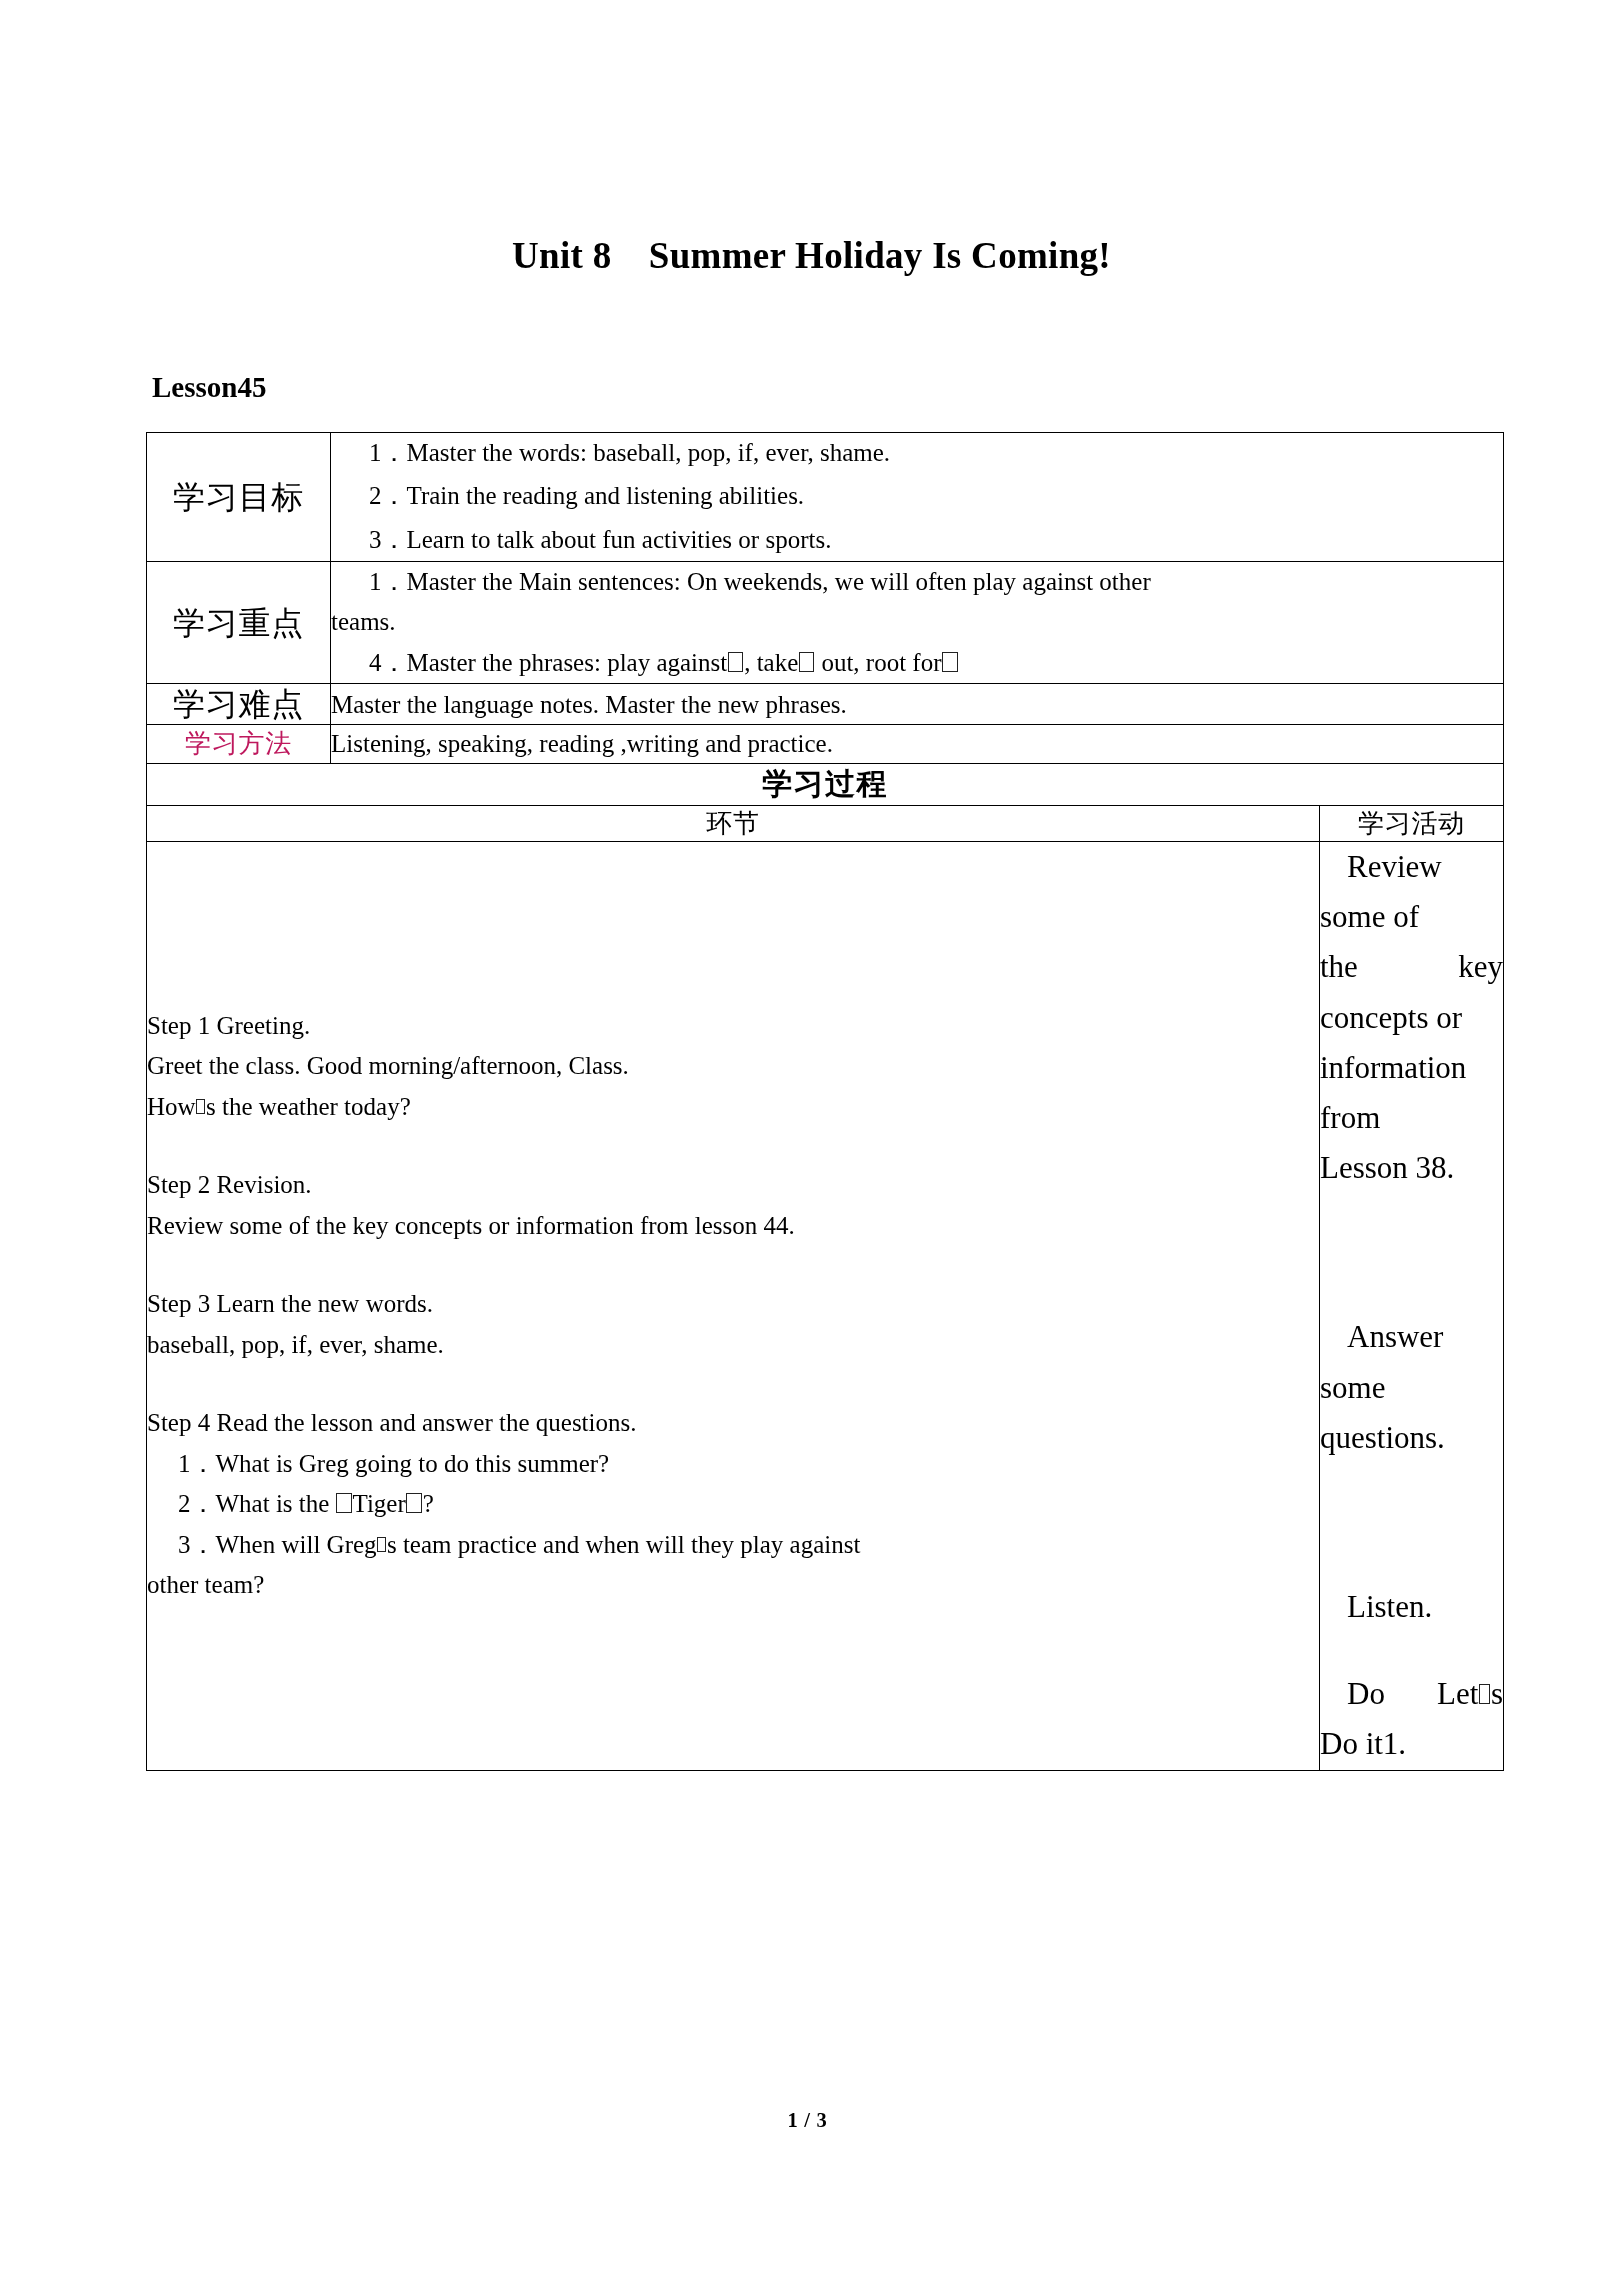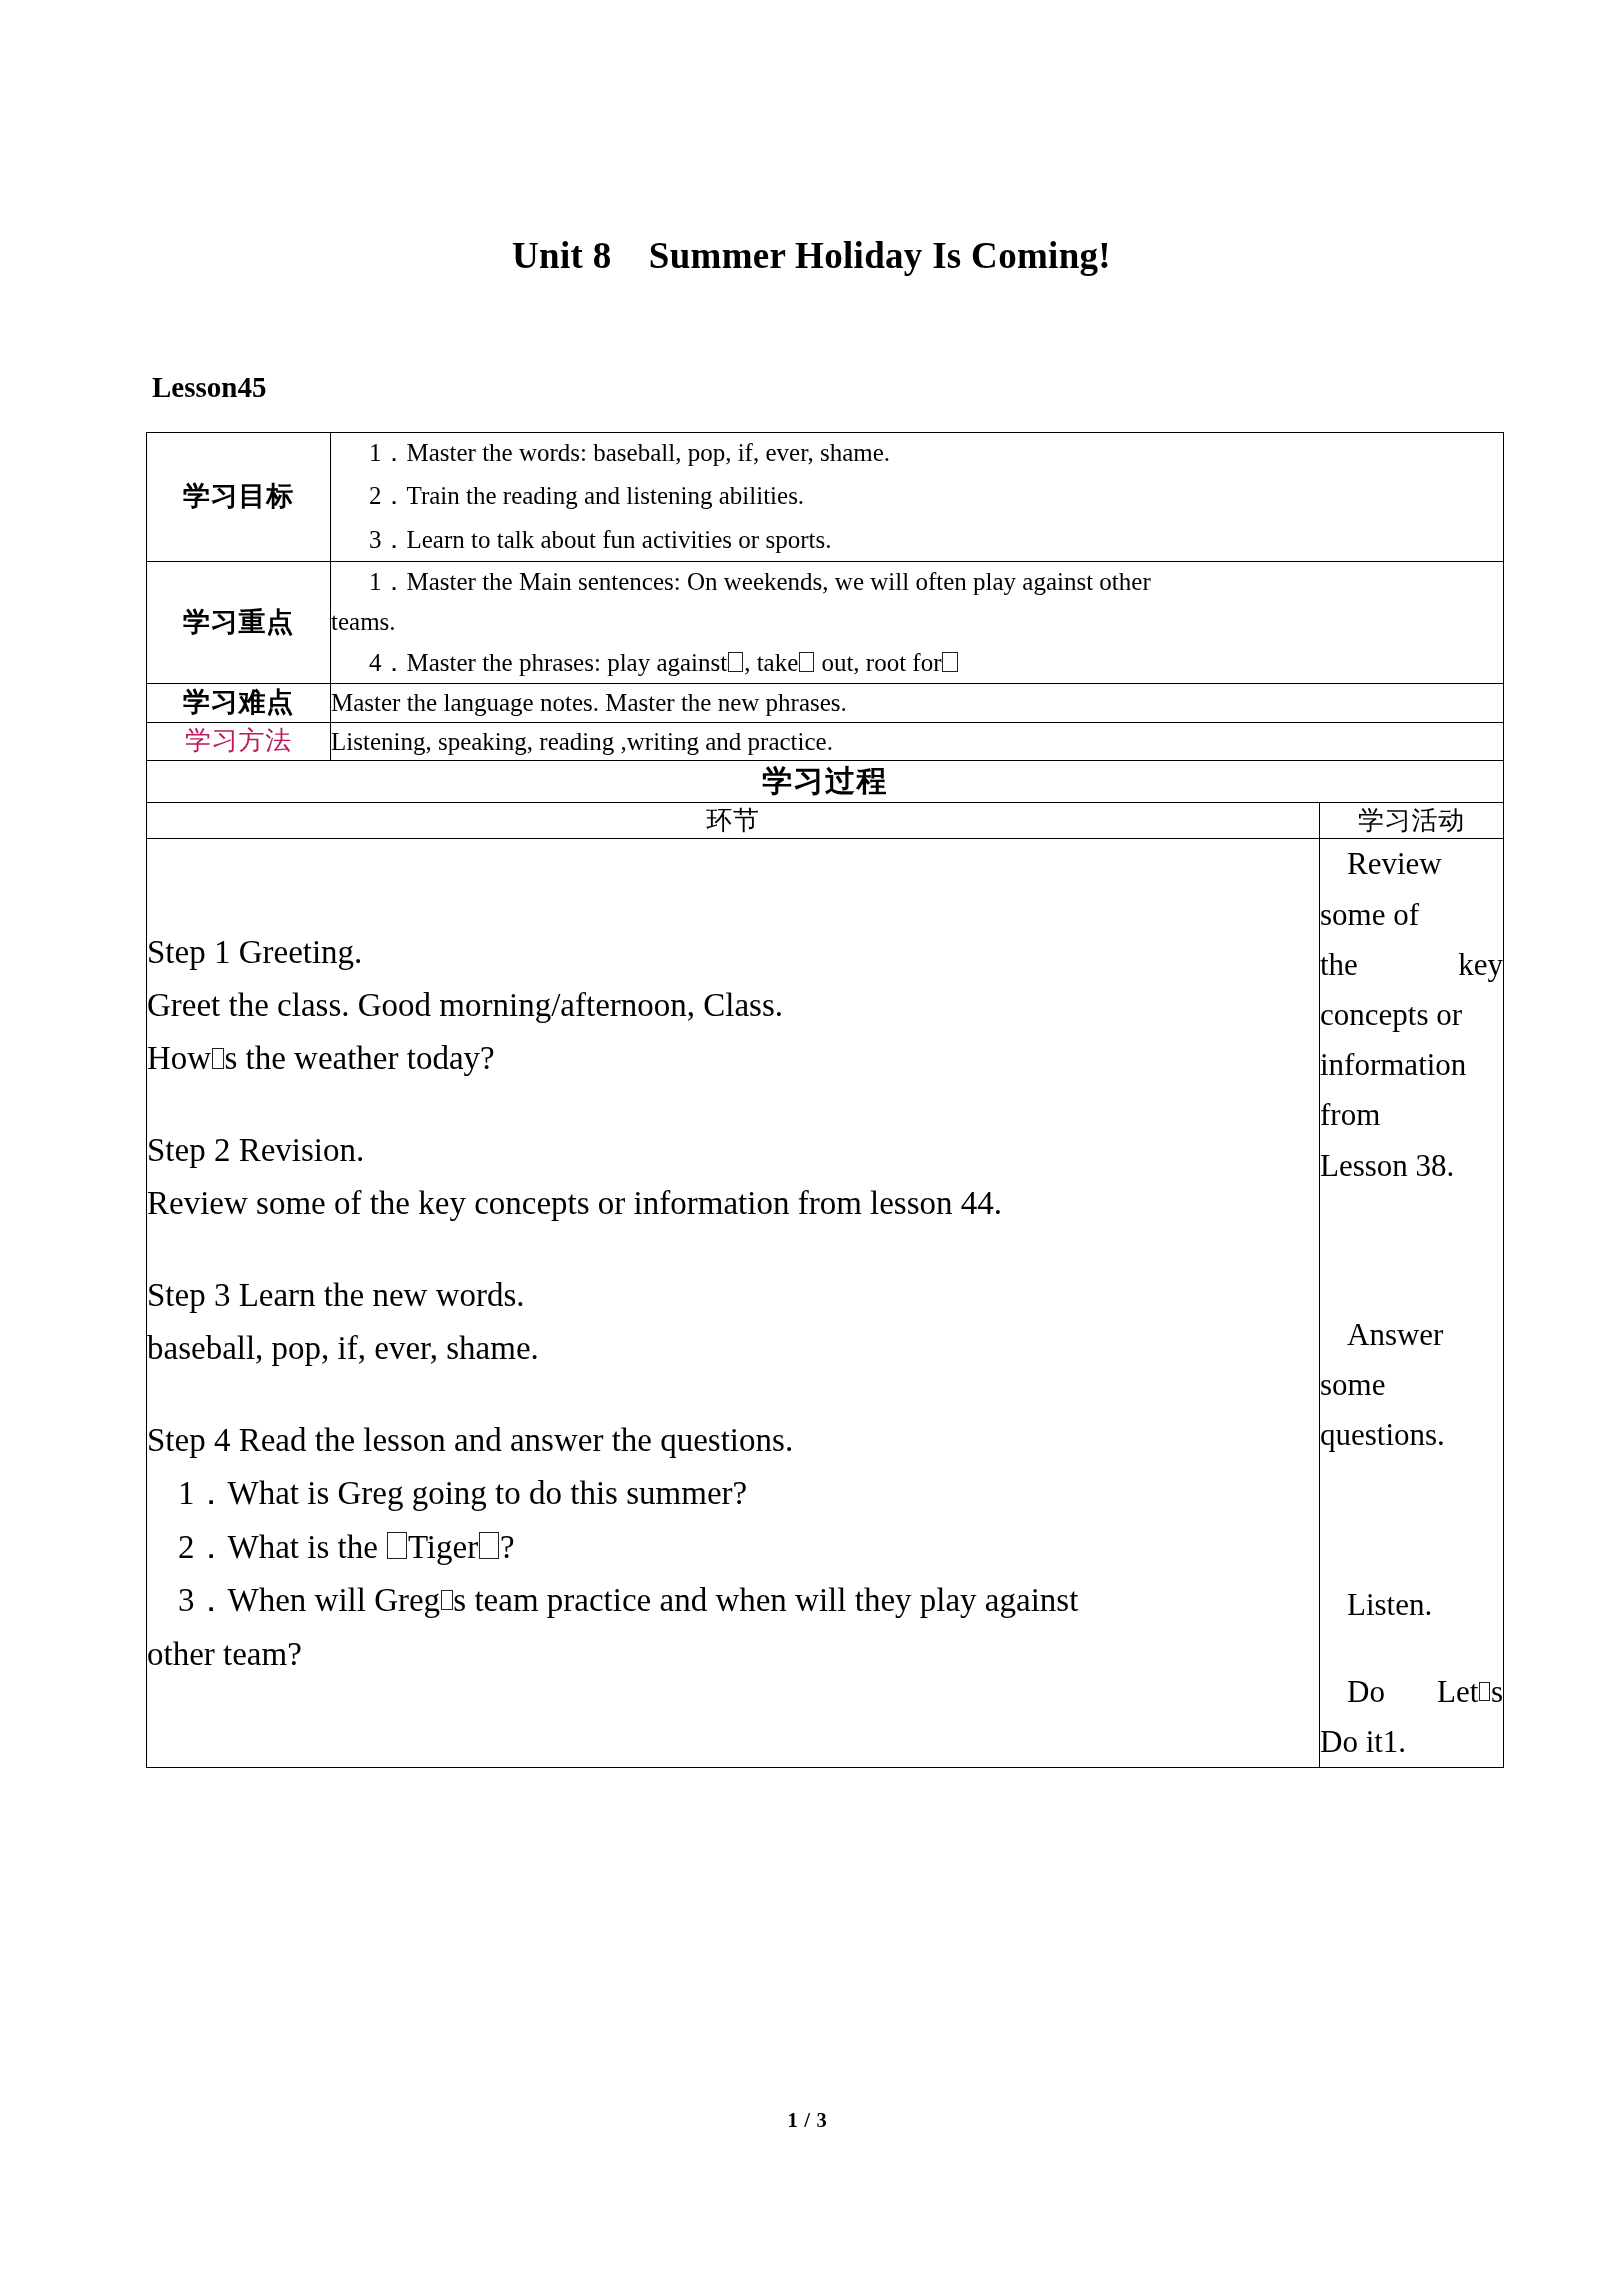--- a/index.html
+++ b/index.html
@@ -60,22 +60,22 @@
     vertical-align: middle;
     padding: 0;
   }
 
   .col-label { width: 184px; }
   .col-body  { width: 989px; }
   .col-act   { width: 184px; }
 
   .label-cell {
     text-align: center;
-    font-size: 27px;
-    font-weight: bold;
+    font-size: 32px;
+    font-weight: normal;
     line-height: 1.25;
     padding: 6.8px 2.7px;
     letter-spacing: 0.7px;
   }
   .label-cell.light {
     font-weight: normal;
     font-size: 26px;
     color: #be185d;
   }
 
@@ -124,21 +124,21 @@
     font-size: 26px;
     padding: 18.4px 0 18.4px 0;
     letter-spacing: 0.7px;
   }
 
   
   .steps-cell {
     padding: 15px 20.5px 11px 20.5px;
     vertical-align: top;
     line-height: 1.62;
-    font-size: 33px;
+    font-size: 25px;
     height: 811px;
   }
   .steps-cell p {
     margin: 0;
     padding: 0;
   }
   .steps-cell p.gap {
     height: 38px;
   }
   .steps-cell p.q {

